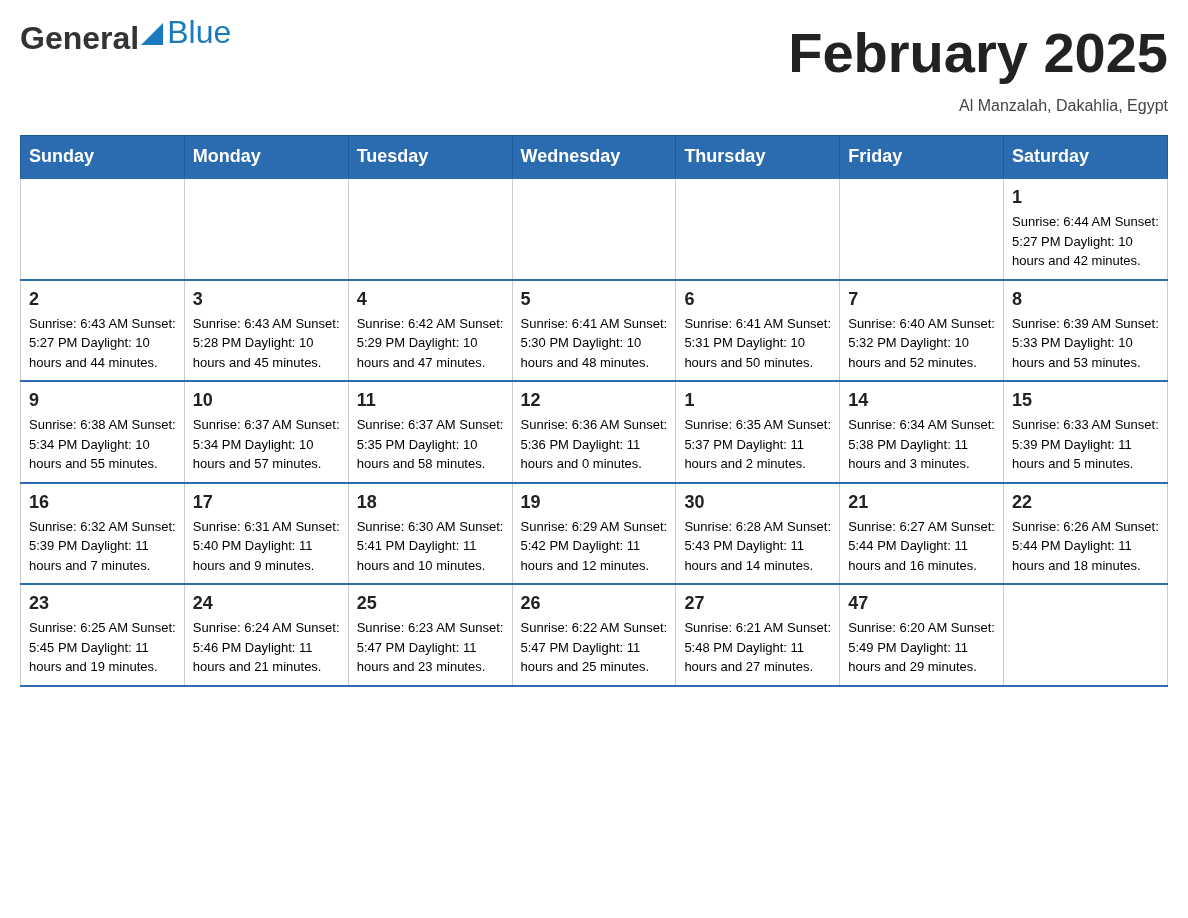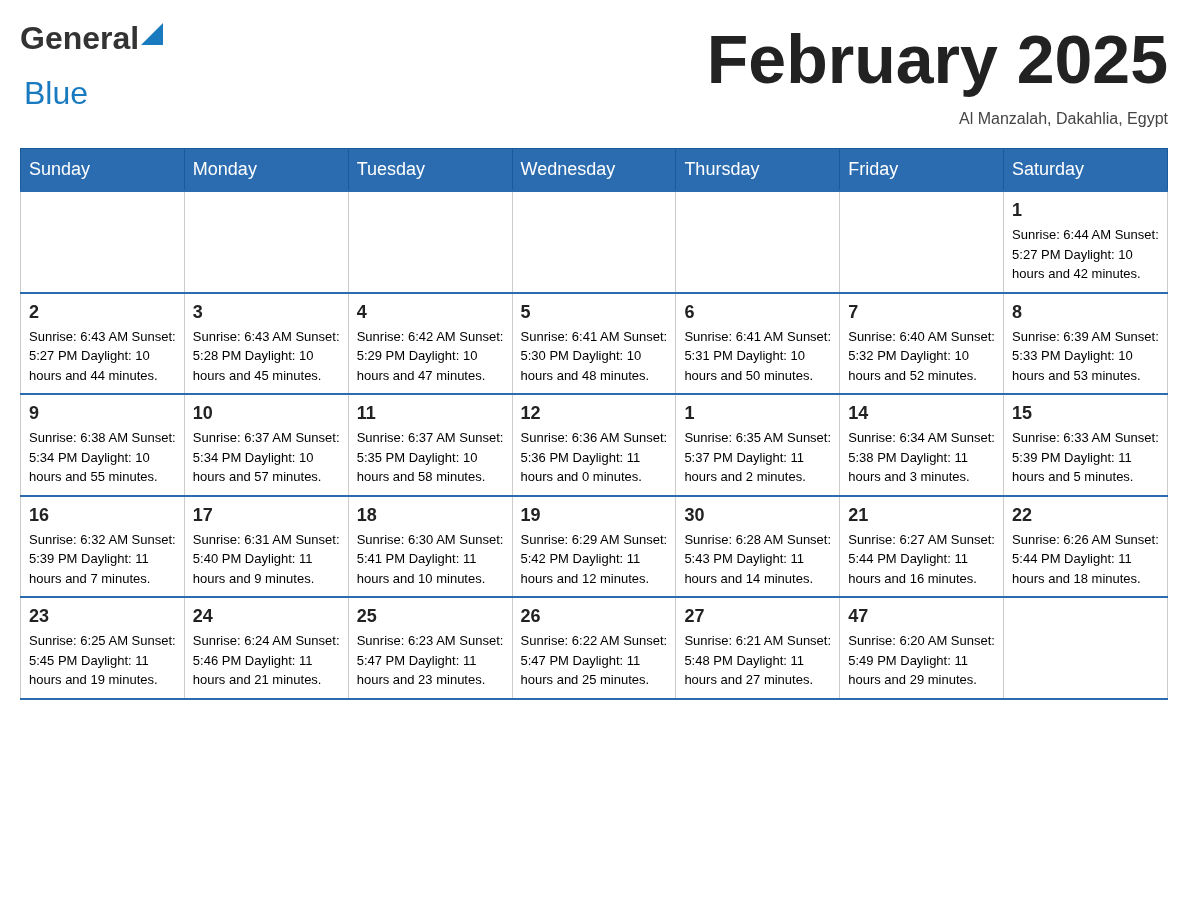--- a/index.html
+++ b/index.html
@@ -1,30 +1,30 @@
 <!DOCTYPE html>
 <html><head>
   <meta charset="utf-8">
   <style>
     * { box-sizing: border-box; margin: 0; padding: 0; }
     body { font-family: Arial, sans-serif; background: #fff; padding: 20px; width: 1188px; min-height: 918px; }
 
     .header { display: flex; justify-content: space-between; align-items: flex-start; margin-bottom: 20px; }
-    .logo { display: flex; flex-direction: column; gap: 24px; }
+    .logo { display: flex; flex-direction: row; }
 
     .title-section { text-align: right; }
-    .month-title { font-size: 68px; font-weight: bold; color: #222; }
+    .month-title { font-size: 56px; font-weight: bold; color: #222; }
     .location { font-size: 16px; color: #444; margin-top: 12px; }
 
     .calendar { width: 100%; border-collapse: collapse; border: 1px solid #ccc; }
     .calendar th {
       background-color: #2b6cb0;
       color: #fff;
       font-size: 18px;
-      font-weight: normal;
+      font-weight: bold;
       padding: 10px 8px;
       text-align: left;
       border: 1px solid #1a5a9a;
     }
     .calendar td {
       vertical-align: top;
       padding: 8px;
       border: 1px solid #ccc;
       width: calc(100% / 7);
       min-height: 110px;

